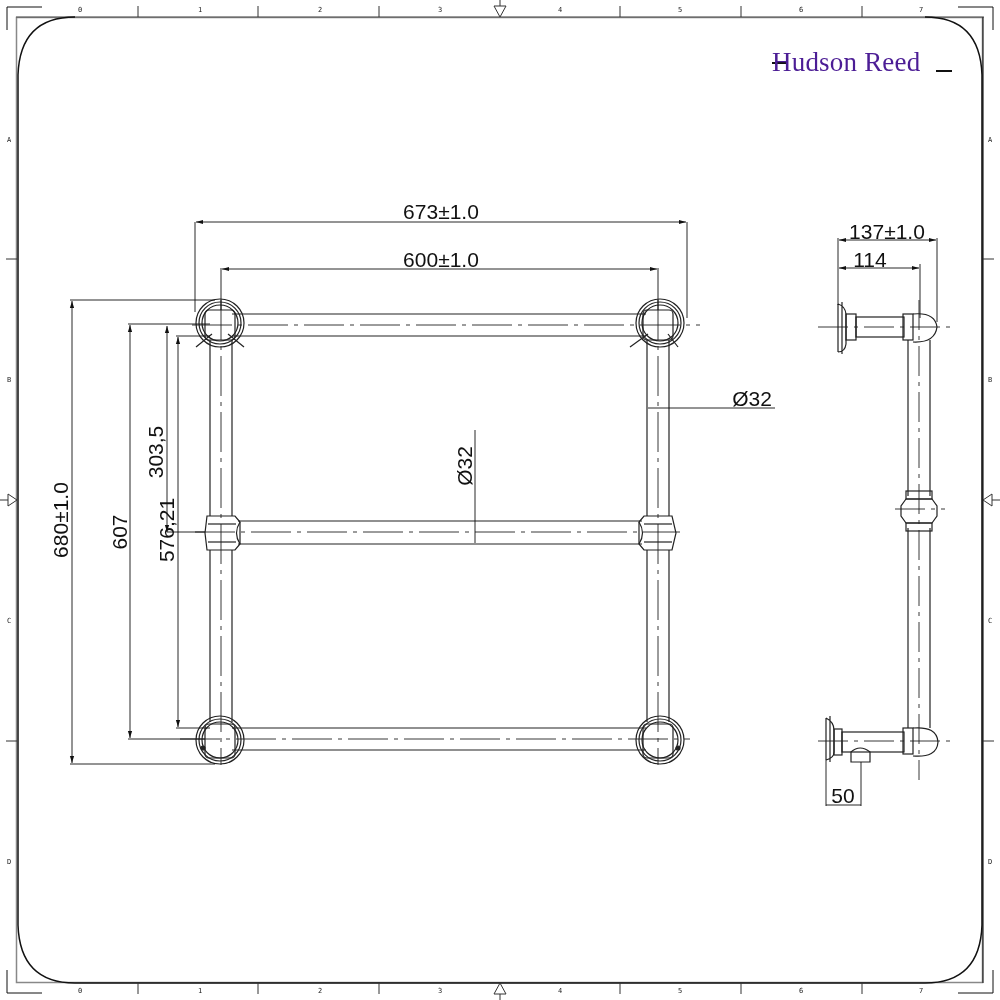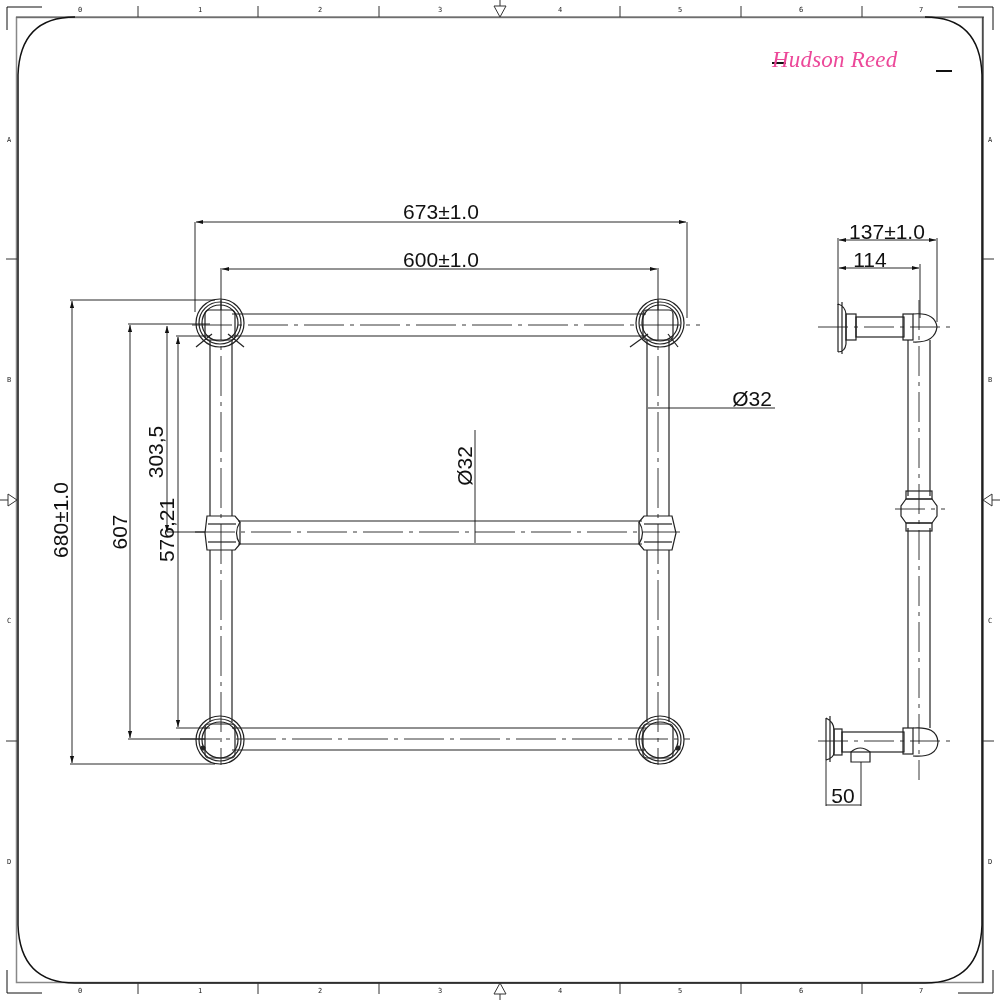--- a/index.html
+++ b/index.html
@@ -1,20 +1,20 @@
 <!DOCTYPE html>
 <html><head>
   <meta charset="utf-8">
   <style>
     html, body { margin: 0; padding: 0; background: #ffffff; }
     body { width: 1000px; height: 1000px; position: relative; overflow: hidden; font-family: "Liberation Sans", sans-serif; }
     .sheet { position: absolute; left: 0; top: 0; width: 1000px; height: 1000px; }
     svg text { font-family: "Liberation Sans", sans-serif; fill: #111; }
     .zone { font-family: "DejaVu Sans Mono", monospace; font-size: 7px; fill: #222; }
-    .brand { position: absolute; left: 772px; top: 47px; font-family: "Liberation Serif", serif; font-size: 23px; color: #ec4899; letter-spacing: 0.2px; font-style: italic; }
+    .brand { position: absolute; left: 772px; top: 47px; font-family: "Liberation Serif", serif; font-size: 27px; color: #4c1d95; letter-spacing: 0.2px; }
     .brand-bar-l { position: absolute; left: 772px; top: 62px; width: 14px; height: 2px; background: #111; }
     .brand-bar-r { position: absolute; left: 936px; top: 70px; width: 16px; height: 2px; background: #111; }
   </style>
 </head>
 <body>
 
 <div class="sheet">
   <svg width="1000" height="1000" viewBox="0 0 1000 1000" xmlns="http://www.w3.org/2000/svg">
     <defs>
       <marker id="arr" viewBox="0 0 10 10" refX="10" refY="5" markerWidth="8" markerHeight="8" orient="auto-start-reverse">

